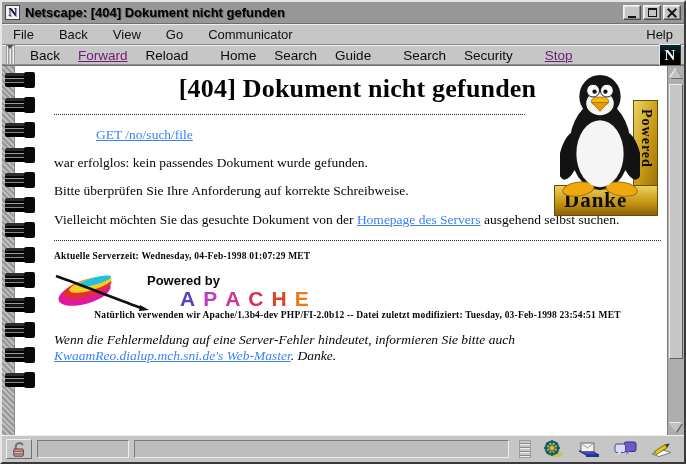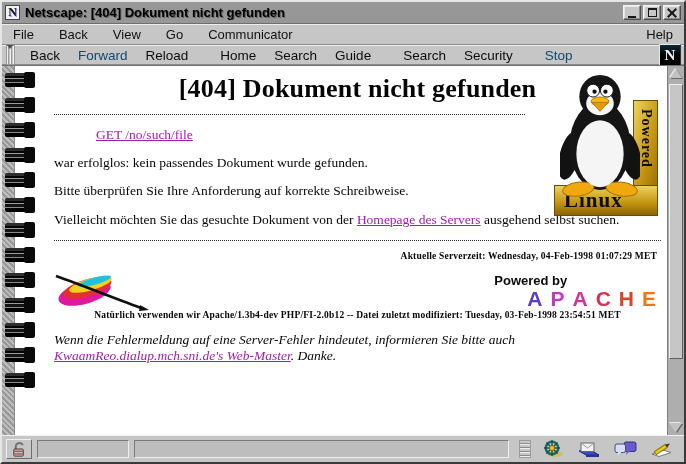--- a/index.html
+++ b/index.html
@@ -61,21 +61,21 @@
     width:9px; height:20px; margin:0 6px 0 1px; position:relative;
     background:repeating-linear-gradient(90deg,#efefef 0 1px,#9a9a9a 1px 2px,#c6c6c6 2px 3px);
     border:1px solid #9c9c9c;
   }
   .grip::before {
     content:""; position:absolute; top:-1px; left:0; 
     border:3px solid transparent; border-top:4px solid #4d4d4d;
   }
   .tbtn { font-size:13.5px; color:#0d0d0d; padding:2px 9px; background:none; border:none;
           font-family:"Liberation Sans",sans-serif; }
-  .tbtn.disabled { color:#0c4a6e; }
+  .tbtn.disabled { color:#701a75;text-decoration:underline; }
   .tbtn.grp { margin-left:14px; }
   .nslogo {
     margin-left:auto; width:22px; height:22px;
     background:linear-gradient(180deg,#0a2a33 0%,#000 55%);
     border:1px solid; border-color:#e8e8e8 #333 #333 #e8e8e8;
     color:#f4f4f4; font:bold 15px "Liberation Serif", serif;
     display:flex; align-items:center; justify-content:center;
   }
 
   
@@ -113,46 +113,46 @@
     border-radius:2px 3px 3px 2px; }
   .ring::after { content:""; position:absolute; right:0; top:-1px; width:11px; height:16px; background:#0a0a0a; border-radius:2px; }
 
   .page h1 { font-size:26px; font-weight:bold; text-align:center; margin:4px 0 10px; letter-spacing:.2px; }
 
   .dothr { border:0; border-top:1px dotted #2a2a2a; height:0; margin:10px 0; }
   .dothr.short { margin-right:136px; }
 
   .page p { font-size:13.5px; margin:12px 0; line-height:1.2; }
   .indent { margin-left:42px !important; }
-  a.plink { color:#a21caf; text-decoration:underline; }
+  a.plink { color:#3b82f6; text-decoration:underline; }
 
   .footer-note { font-style:italic; font-size:13.8px; margin:8px 0 0; padding-right:55px; line-height:1.25; }
 
-  .srvtime { text-align:right; font:bold 9.5px "Liberation Serif", serif; margin:0 4px 2px 0; letter-spacing:.2px; }
+  .srvtime { text-align:left; font:bold 9.5px "Liberation Serif", serif; margin:0 4px 2px 0; letter-spacing:.2px; }
   .srvinfo { text-align:center; font:bold 9.5px "Liberation Serif", serif; margin:1px 0 2px; letter-spacing:.2px; }
 
   
   .linuxlogo { position:absolute; top:3px; right:9px; width:104px; height:147px; }
   .gold-v {
     position:absolute; right:0; top:31px; bottom:0; width:25px;
     background:linear-gradient(105deg,#ecd25e,#c2920f 55%,#8a6408);
     border:1px solid #6b4c05;
     display:flex; align-items:flex-start; justify-content:center;
   }
   .gold-v span { writing-mode:vertical-rl; font:bold 14px "Liberation Serif", serif; color:#0d0d0d; margin-top:8px; letter-spacing:1px; }
   .gold-h {
     position:absolute; left:0; right:0; bottom:0; height:31px;
     background:linear-gradient(180deg,#ecd25e,#c2920f 60%,#8a6408);
     border:1px solid #6b4c05; display:flex; align-items:center;
   }
   .gold-h span { font:bold 21px "Liberation Serif", serif; color:#0d0d0d; margin-left:9px; letter-spacing:1px; }
   .tux { position:absolute; left:6px; top:0; }
 
   
-  .apache { display:flex; justify-content:space-between; align-items:flex-end; margin:4px 0 0; }
+  .apache { display:flex; justify-content:flex-start; align-items:flex-end; margin:4px 0 0; }
   .feather { margin-right:-16px; position:relative; top:4px; }
   .ap-text { display:flex; flex-direction:column; align-items:flex-start; }
   .ap-powered { font:bold 13px "Liberation Sans", sans-serif; color:#0a0a0a; margin-left:14px; }
   .ap-name { font:bold 21px "Liberation Sans", sans-serif; letter-spacing:2px; line-height:1;margin-left:44px; }
   .ap-name span { margin:0 3px; }
 
   
   .scrollbar {
     width:17px; background:#aeaeae; border-left:1px solid #7d7d7d;
     display:flex; flex-direction:column; flex:0 0 auto;
@@ -247,21 +247,21 @@
           <div class="ring"></div>
           <div class="ring"></div>
         <div class="ring"></div>
       </div>
 
       <div class="linuxlogo">
         <div class="gold-v">
           <span>Powered</span>
         </div>
         <div class="gold-h">
-          <span>Linux</span>
+          <span>Danke</span>
         </div>
         <svg class="tux" width="80" height="128" viewBox="0 0 80 130">
           <ellipse cx="9" cy="88" rx="10" ry="25" fill="#121212" transform="rotate(14 9 88)"></ellipse>
           <ellipse cx="71" cy="88" rx="10" ry="25" fill="#121212" transform="rotate(-14 71 88)"></ellipse>
           <ellipse cx="40" cy="78" rx="31" ry="45" fill="#151515"></ellipse>
           <ellipse cx="40" cy="28" rx="21" ry="22" fill="#151515"></ellipse>
           <ellipse cx="18" cy="122" rx="16" ry="7" fill="#f0a810" stroke="#a86f06" transform="rotate(-8 18 122)"></ellipse>
           <ellipse cx="62" cy="122" rx="16" ry="7" fill="#f0a810" stroke="#a86f06" transform="rotate(8 62 122)"></ellipse>
           <ellipse cx="40" cy="86" rx="24" ry="34" fill="#f5f5f5"></ellipse>
           <ellipse cx="40" cy="35" rx="14" ry="12" fill="#f5f5f5"></ellipse>

